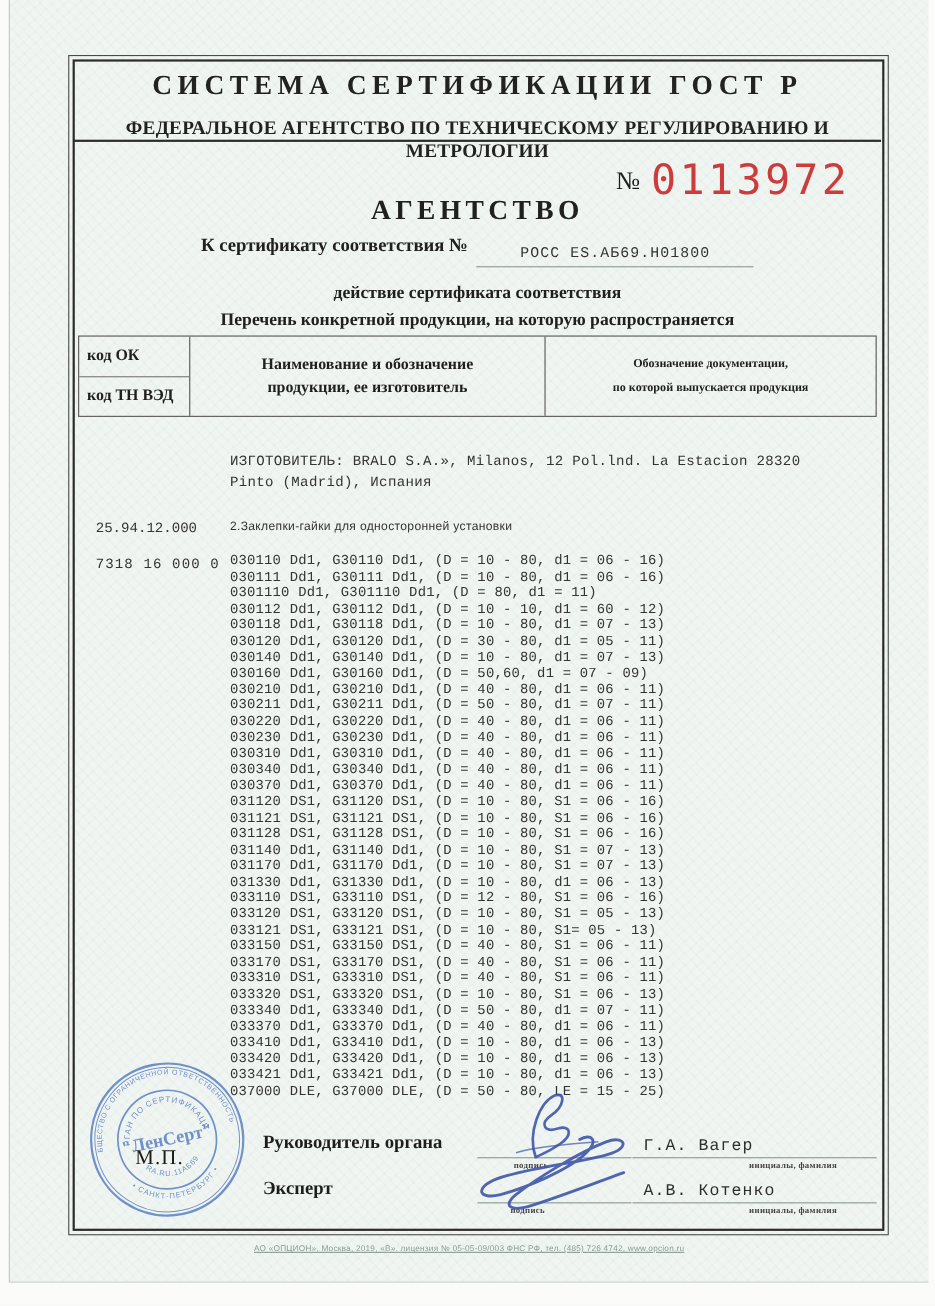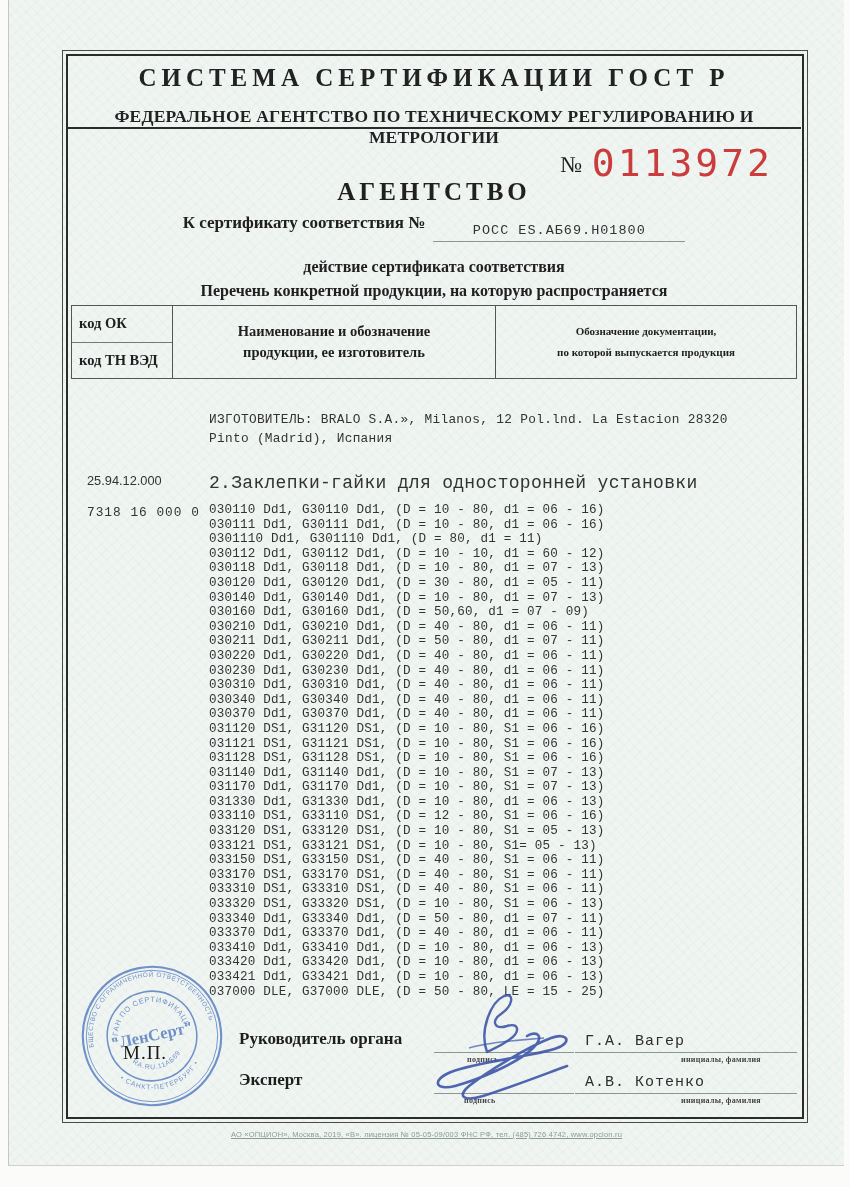--- a/index.html
+++ b/index.html
@@ -66,22 +66,22 @@
   .thead .c1 .cell{flex:1;display:flex;align-items:center;padding-left:7px;font-size:14.5px;font-weight:bold;}
   .thead .c1 .cell.top{border-bottom:1px solid #777;}
   .thead .c2{width:322px;border-right:1px solid #555;display:flex;flex-direction:column;align-items:center;justify-content:center;font-size:14.5px;font-weight:bold;line-height:21px;}
   .thead .c3{flex:1;display:flex;flex-direction:column;align-items:center;justify-content:center;font-size:11px;font-weight:bold;line-height:21px;text-align:center;}
   .manufacturer{
     position:absolute;left:142px;top:334px;
     font-family:"Liberation Mono",monospace;font-size:12.8px;line-height:19px;
     letter-spacing:.3px;color:#333;margin-top:21px;
   }
   .group-row{position:absolute;left:0;top:418px;width:100%;}
-  .code-ok{position:absolute;left:20px;top:0;font-family:Liberation Sans, sans-serif;font-size:12.8px;color:#333;}
-  .group-name{position:absolute;left:142px;top:0;font-family:Liberation Mono, monospace;font-size:18px;letter-spacing:.3px;color:#333;}
+  .code-ok{position:absolute;left:20px;top:0;font-family:Liberation Mono, monospace;font-size:12.8px;color:#333;}
+  .group-name{position:absolute;left:142px;top:0;font-family:Liberation Sans, sans-serif;font-size:11px;letter-spacing:.3px;color:#333;}
   .code-tnved{position:absolute;left:20px;top:450px;font-family:"Liberation Mono",monospace;font-size:12.8px;letter-spacing:1px;color:#333;}
   .items{
     position:absolute;left:142px;top:448px;
     font-family:"Liberation Mono",monospace;font-size:12.6px;line-height:14.6px;
     letter-spacing:.2px;color:#333;white-space:nowrap;
   }
   .sig-row .role{position:absolute;font-size:17px;font-weight:bold;color:#1e1e1e;}
   .sig-line{position:absolute;border-bottom:1px solid #8b9793;}
   .tiny-label{position:absolute;font-size:8px;color:#454545;letter-spacing:.3px;font-weight:bold;}
   .sig-name{position:absolute;font-family:"Liberation Mono",monospace;font-size:15px;letter-spacing:1px;color:#2e2e2e;white-space:nowrap;}

